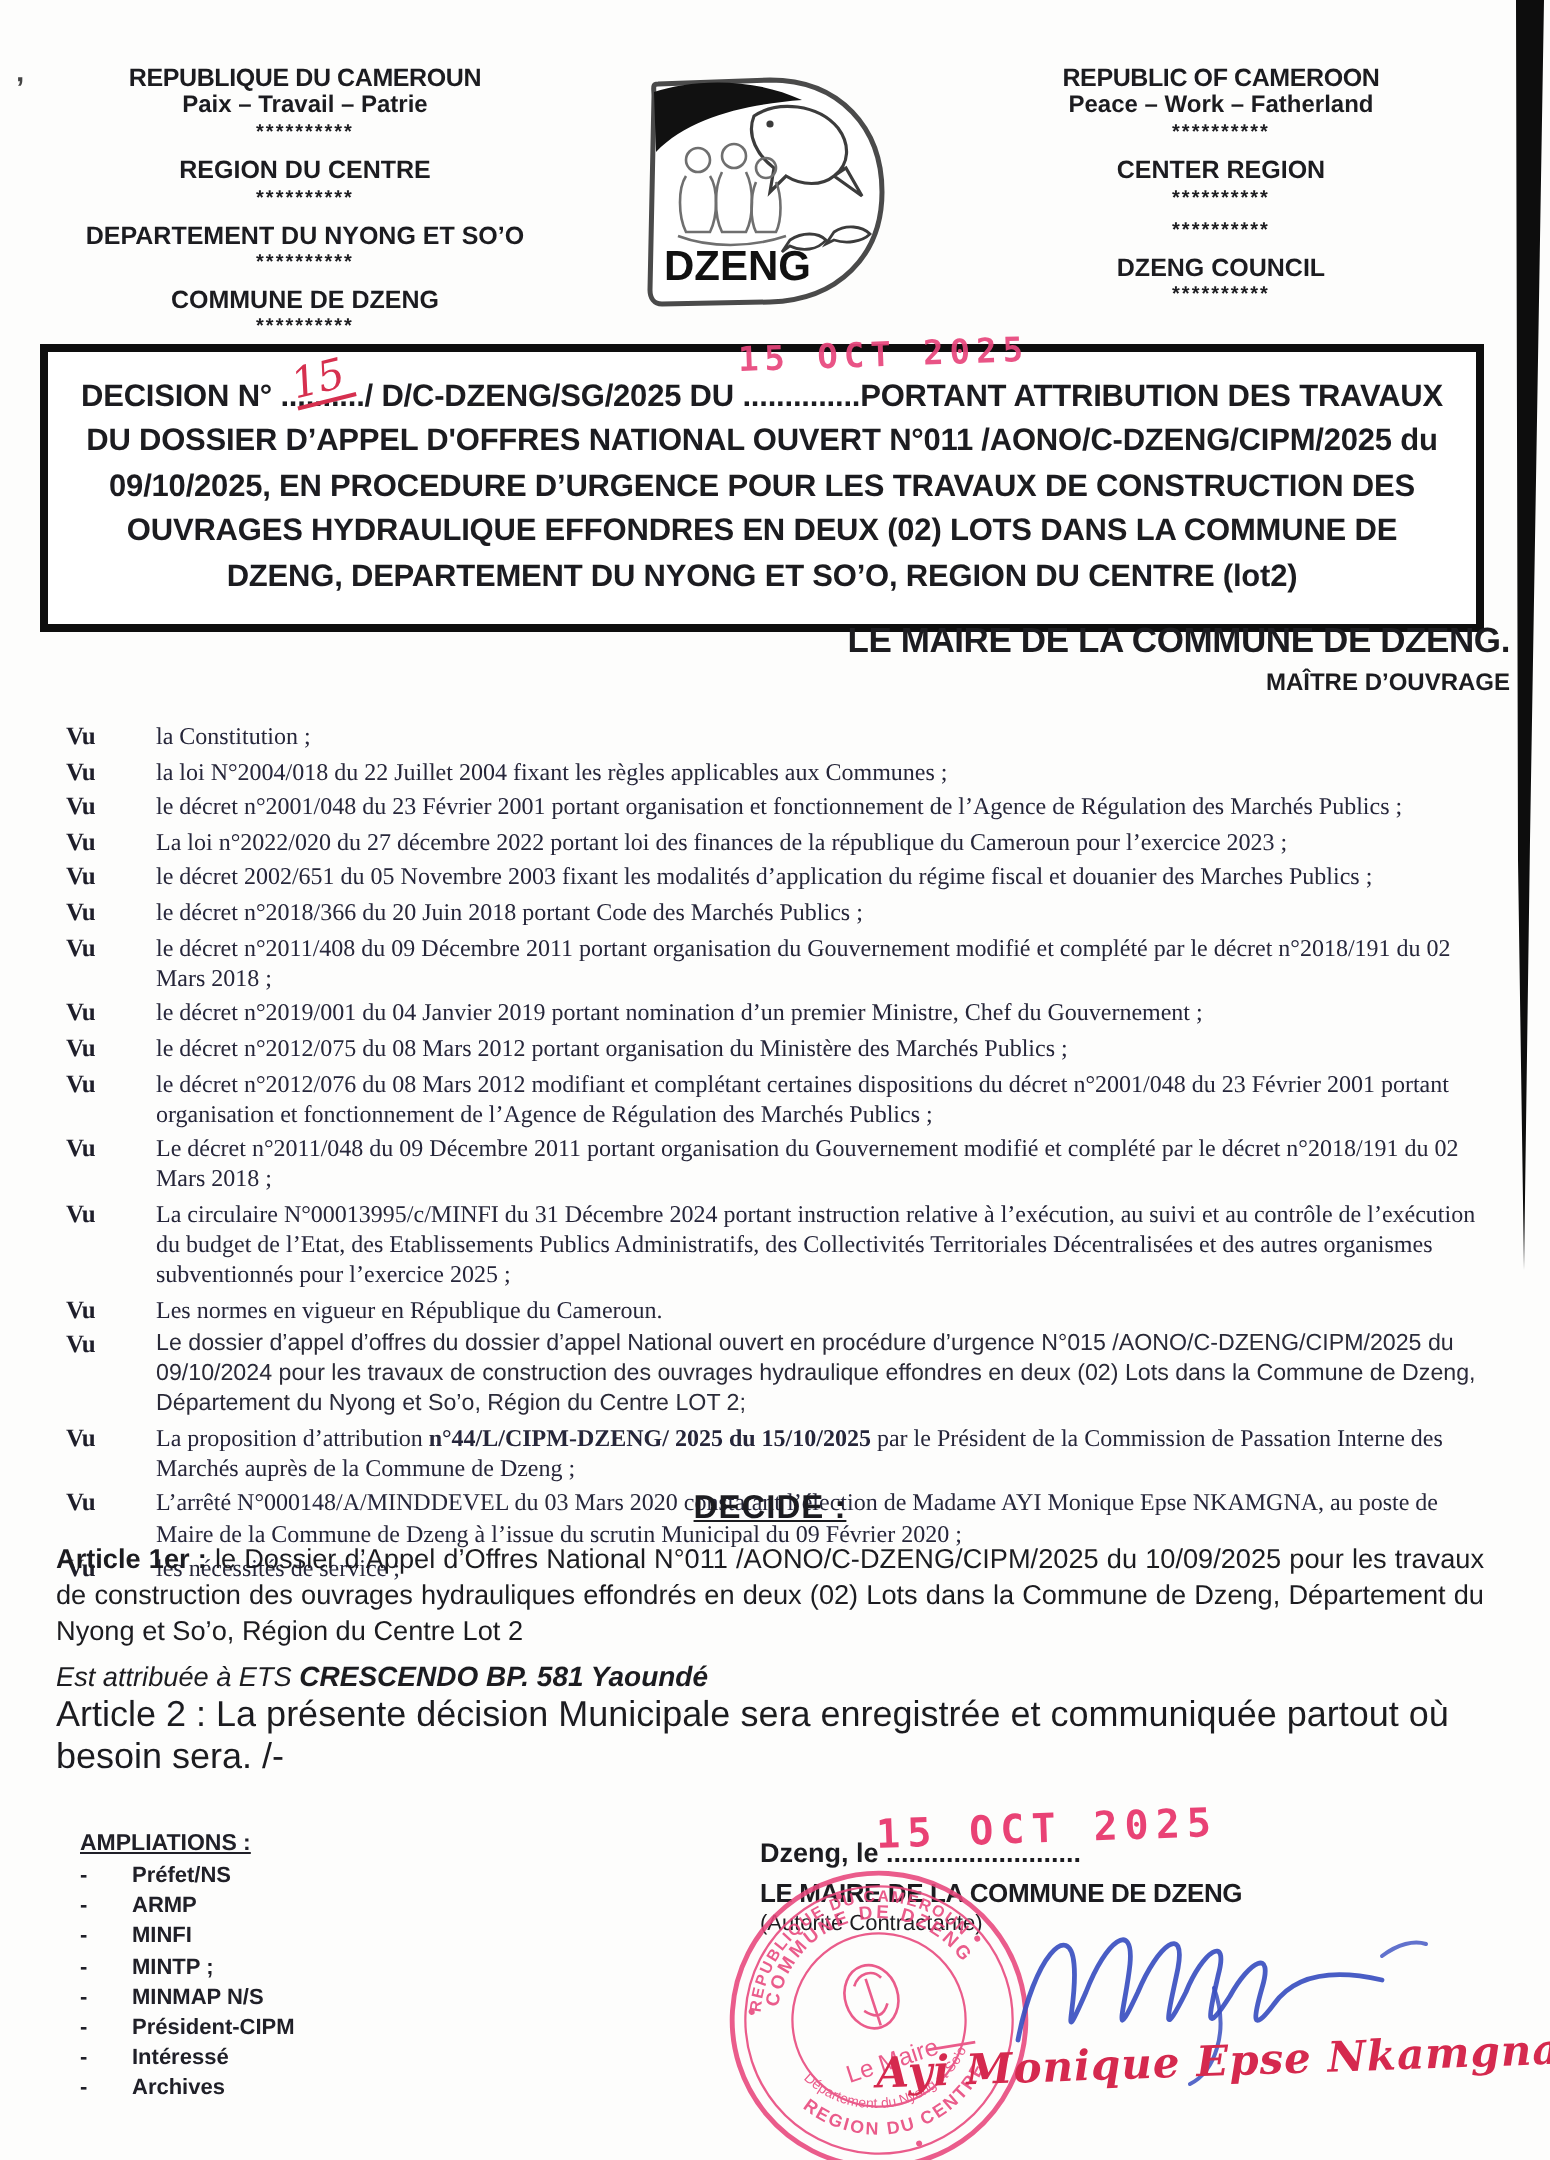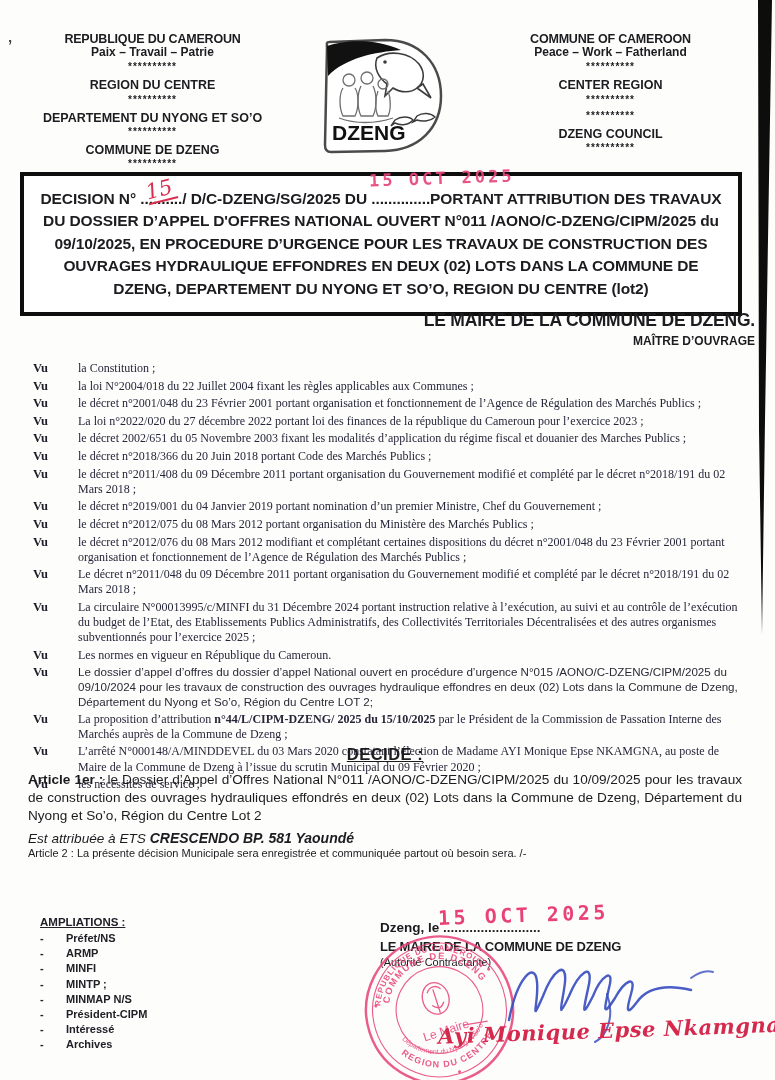--- a/index.html
+++ b/index.html
@@ -53,21 +53,21 @@
   .vu-text b { font-weight:700; }
   
   .body-text { position:absolute; top:745px; left:28px; right:33px; }
   .decide-h { text-align:center; font-size:16.5px; font-weight:700; text-decoration:underline; letter-spacing:.5px; margin-bottom:7px; }
   .para { font-size:13.6px; line-height:1.34; text-align:justify; }
   .para .blab { font-weight:700; }
   .attrib { font-size:13.6px; margin-top:4px;font-style:italic; }
   .attrib b { font-size:14px; }
   .amount { font-size:14.6px; line-height:1.32; margin-top:12px; text-align:justify; }
   .amount b { font-size:15px; }
-  .art2 { font-size:11px; margin-top:1px; }
+  .art2 { font-size:18px; margin-top:1px; }
   
   .ampliations { position:absolute; left:40px; top:916px; font-size:11px; font-weight:700; color:#202028; }
   .ampliations .amp-h { font-size:11.5px; text-decoration:underline; margin-bottom:3px; }
   .ampliations ul { list-style:none; }
   .ampliations li { padding-left:26px; position:relative; line-height:1.38; }
   .ampliations li::before { content:"-"; position:absolute; left:0; top:0; }
   .sig-block { position:absolute; left:380px; top:918px; width:350px; text-align:left; }
   .place-line { font-size:13.5px; font-weight:700; position:relative; display:inline-block; }
   .stamp-date-footer {
     position:absolute; left:58px; top:-17px; color:#e8396e;
@@ -125,21 +125,21 @@
             <path d="M63,55 C60,62 60,74 63,80 L73,80 C76,74 76,62 73,55"></path>
           <path d="M24,82 C40,88 60,88 78,82"></path>
         </g>
 
         <path d="M80,84 C86,80 94,80 98,84 C94,89 86,90 80,87 L76,90 Z" fill="none" stroke="#3c3c3c" stroke-width="1.4"></path>
         <path d="M102,80 C108,76 116,77 120,81 C116,85 108,86 102,84 L98,86 Z" fill="none" stroke="#3c3c3c" stroke-width="1.4"></path>
         <text x="17" y="104" font-family="Liberation Sans, sans-serif" font-size="21" font-weight="700" fill="#111">DZENG</text>
       </svg>
     </div>
     <div class="hcol">
-      <div class="l1">COMMUNE OF CAMEROON</div>
+      <div class="l1">REPUBLIC OF CAMEROON</div>
       <div class="l2">Peace – Work – Fatherland</div>
       <div class="stars">**********</div>
       <div class="sect">CENTER REGION</div>
       <div class="stars">**********</div>
       <div class="stars">**********</div>
       <div class="sect">DZENG COUNCIL</div>
       <div class="stars">**********</div>
     </div>
   </div>
 

